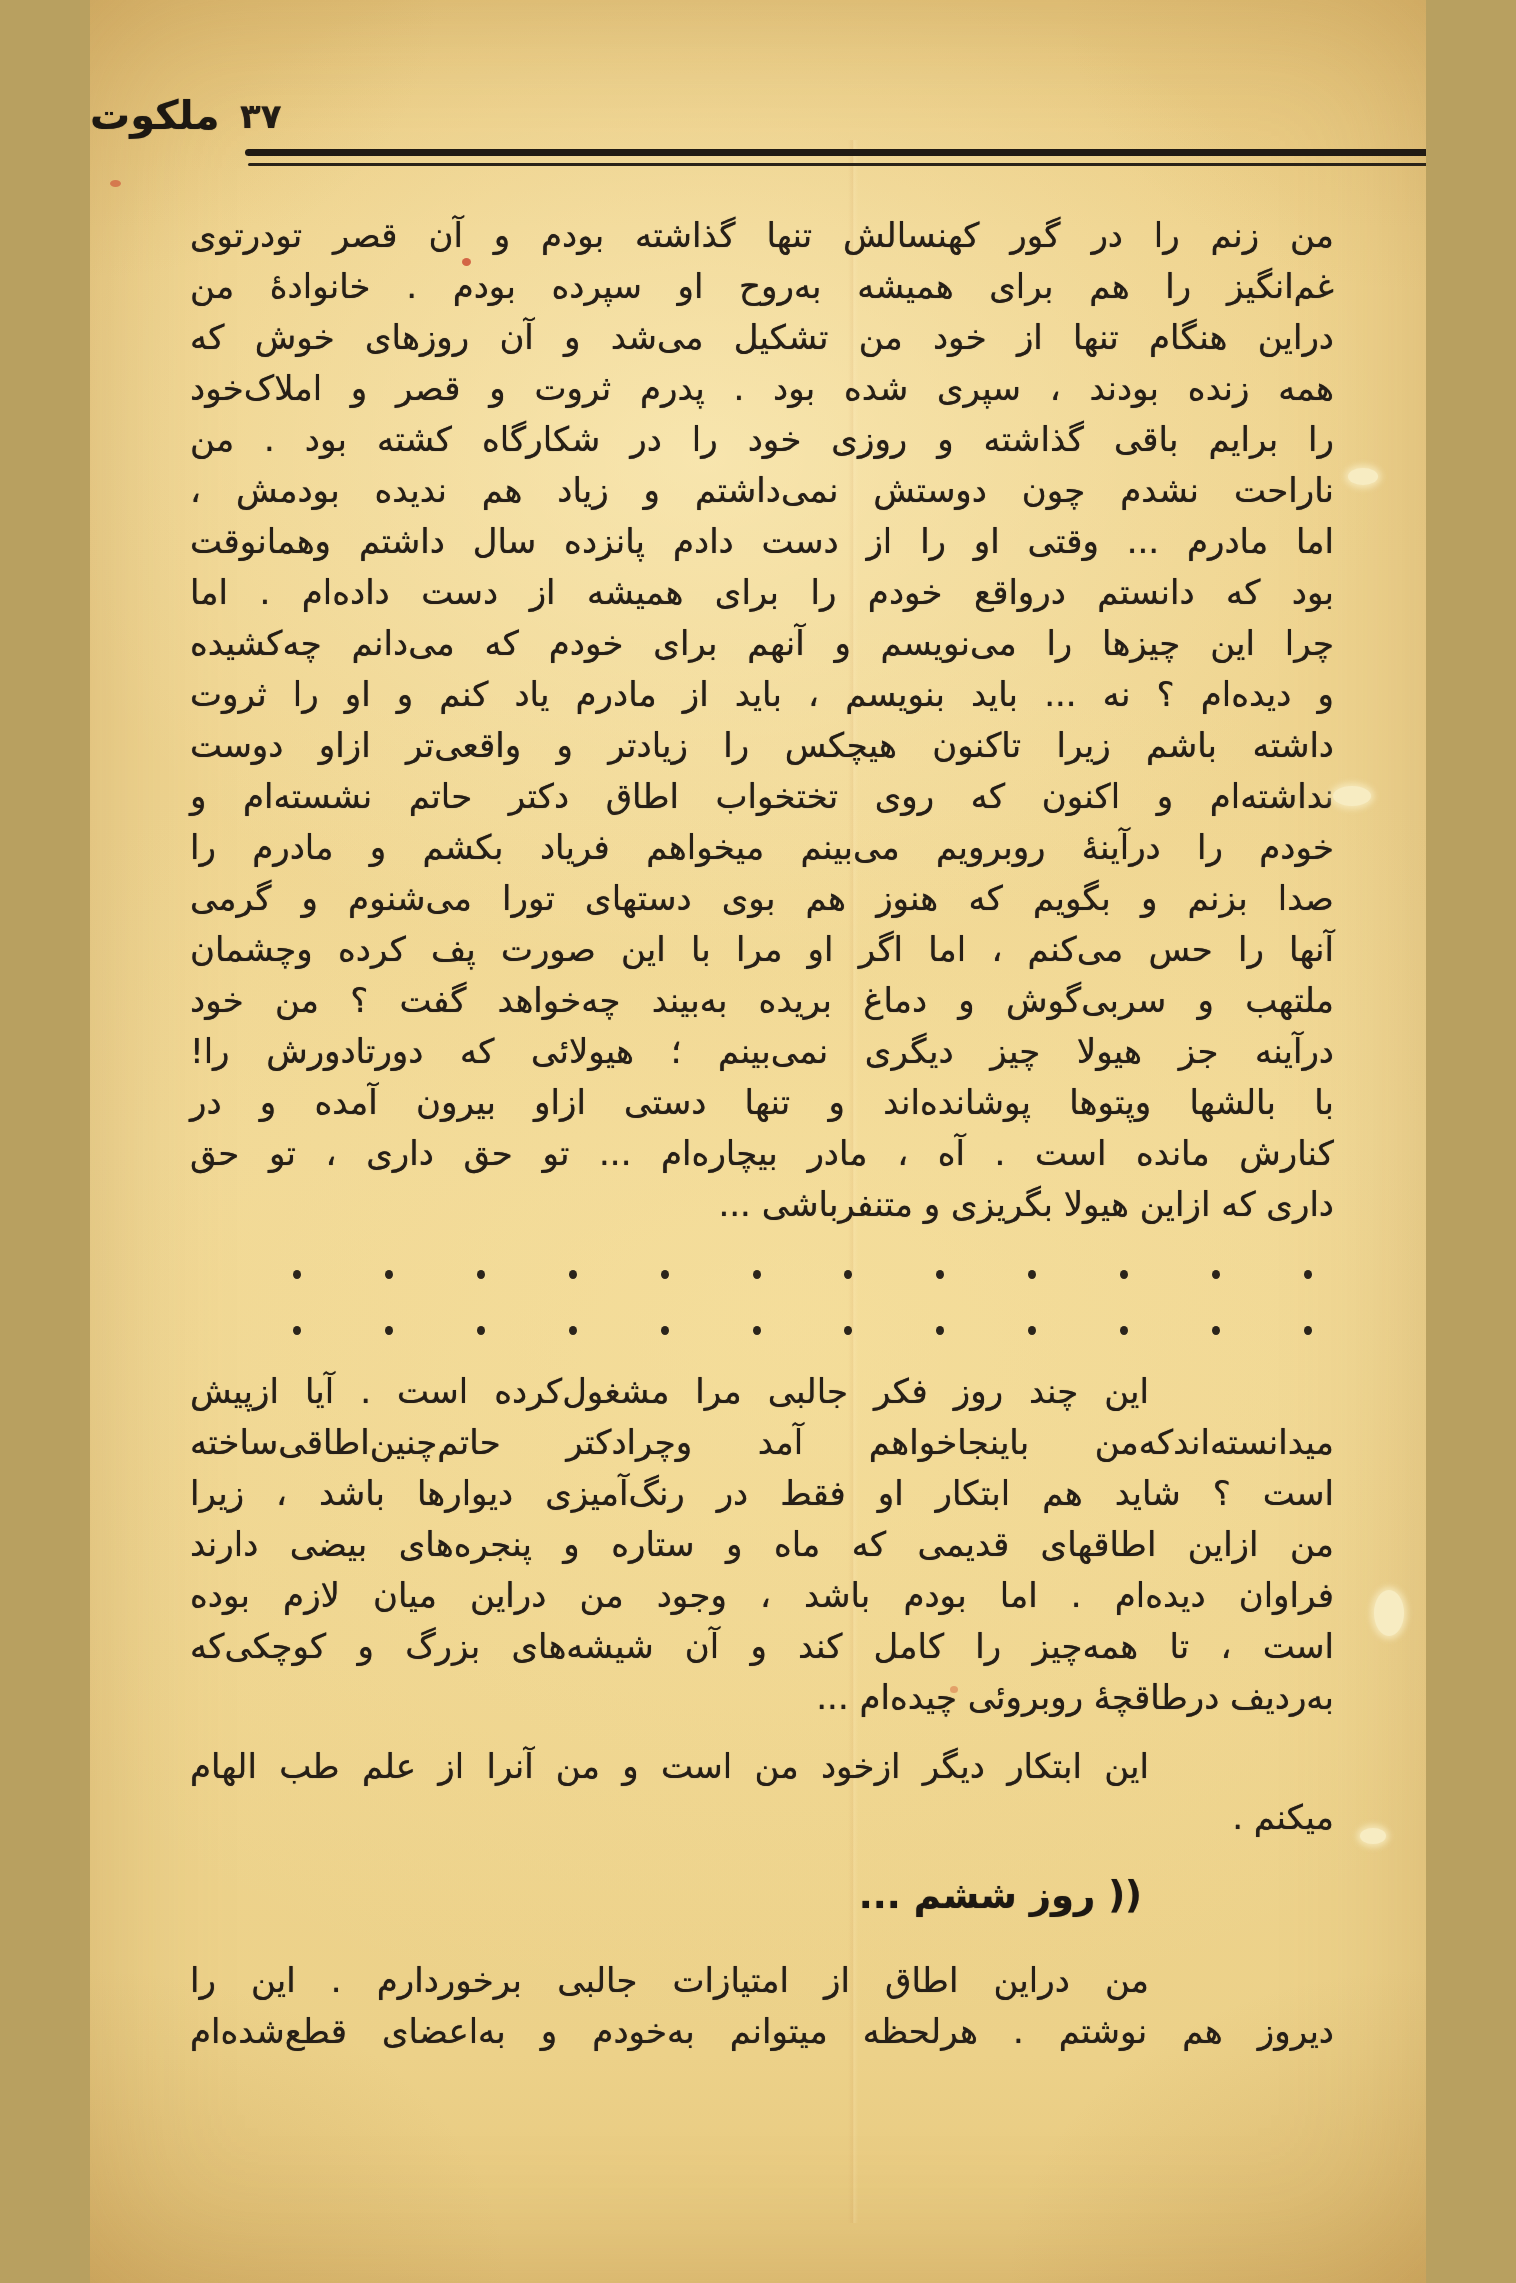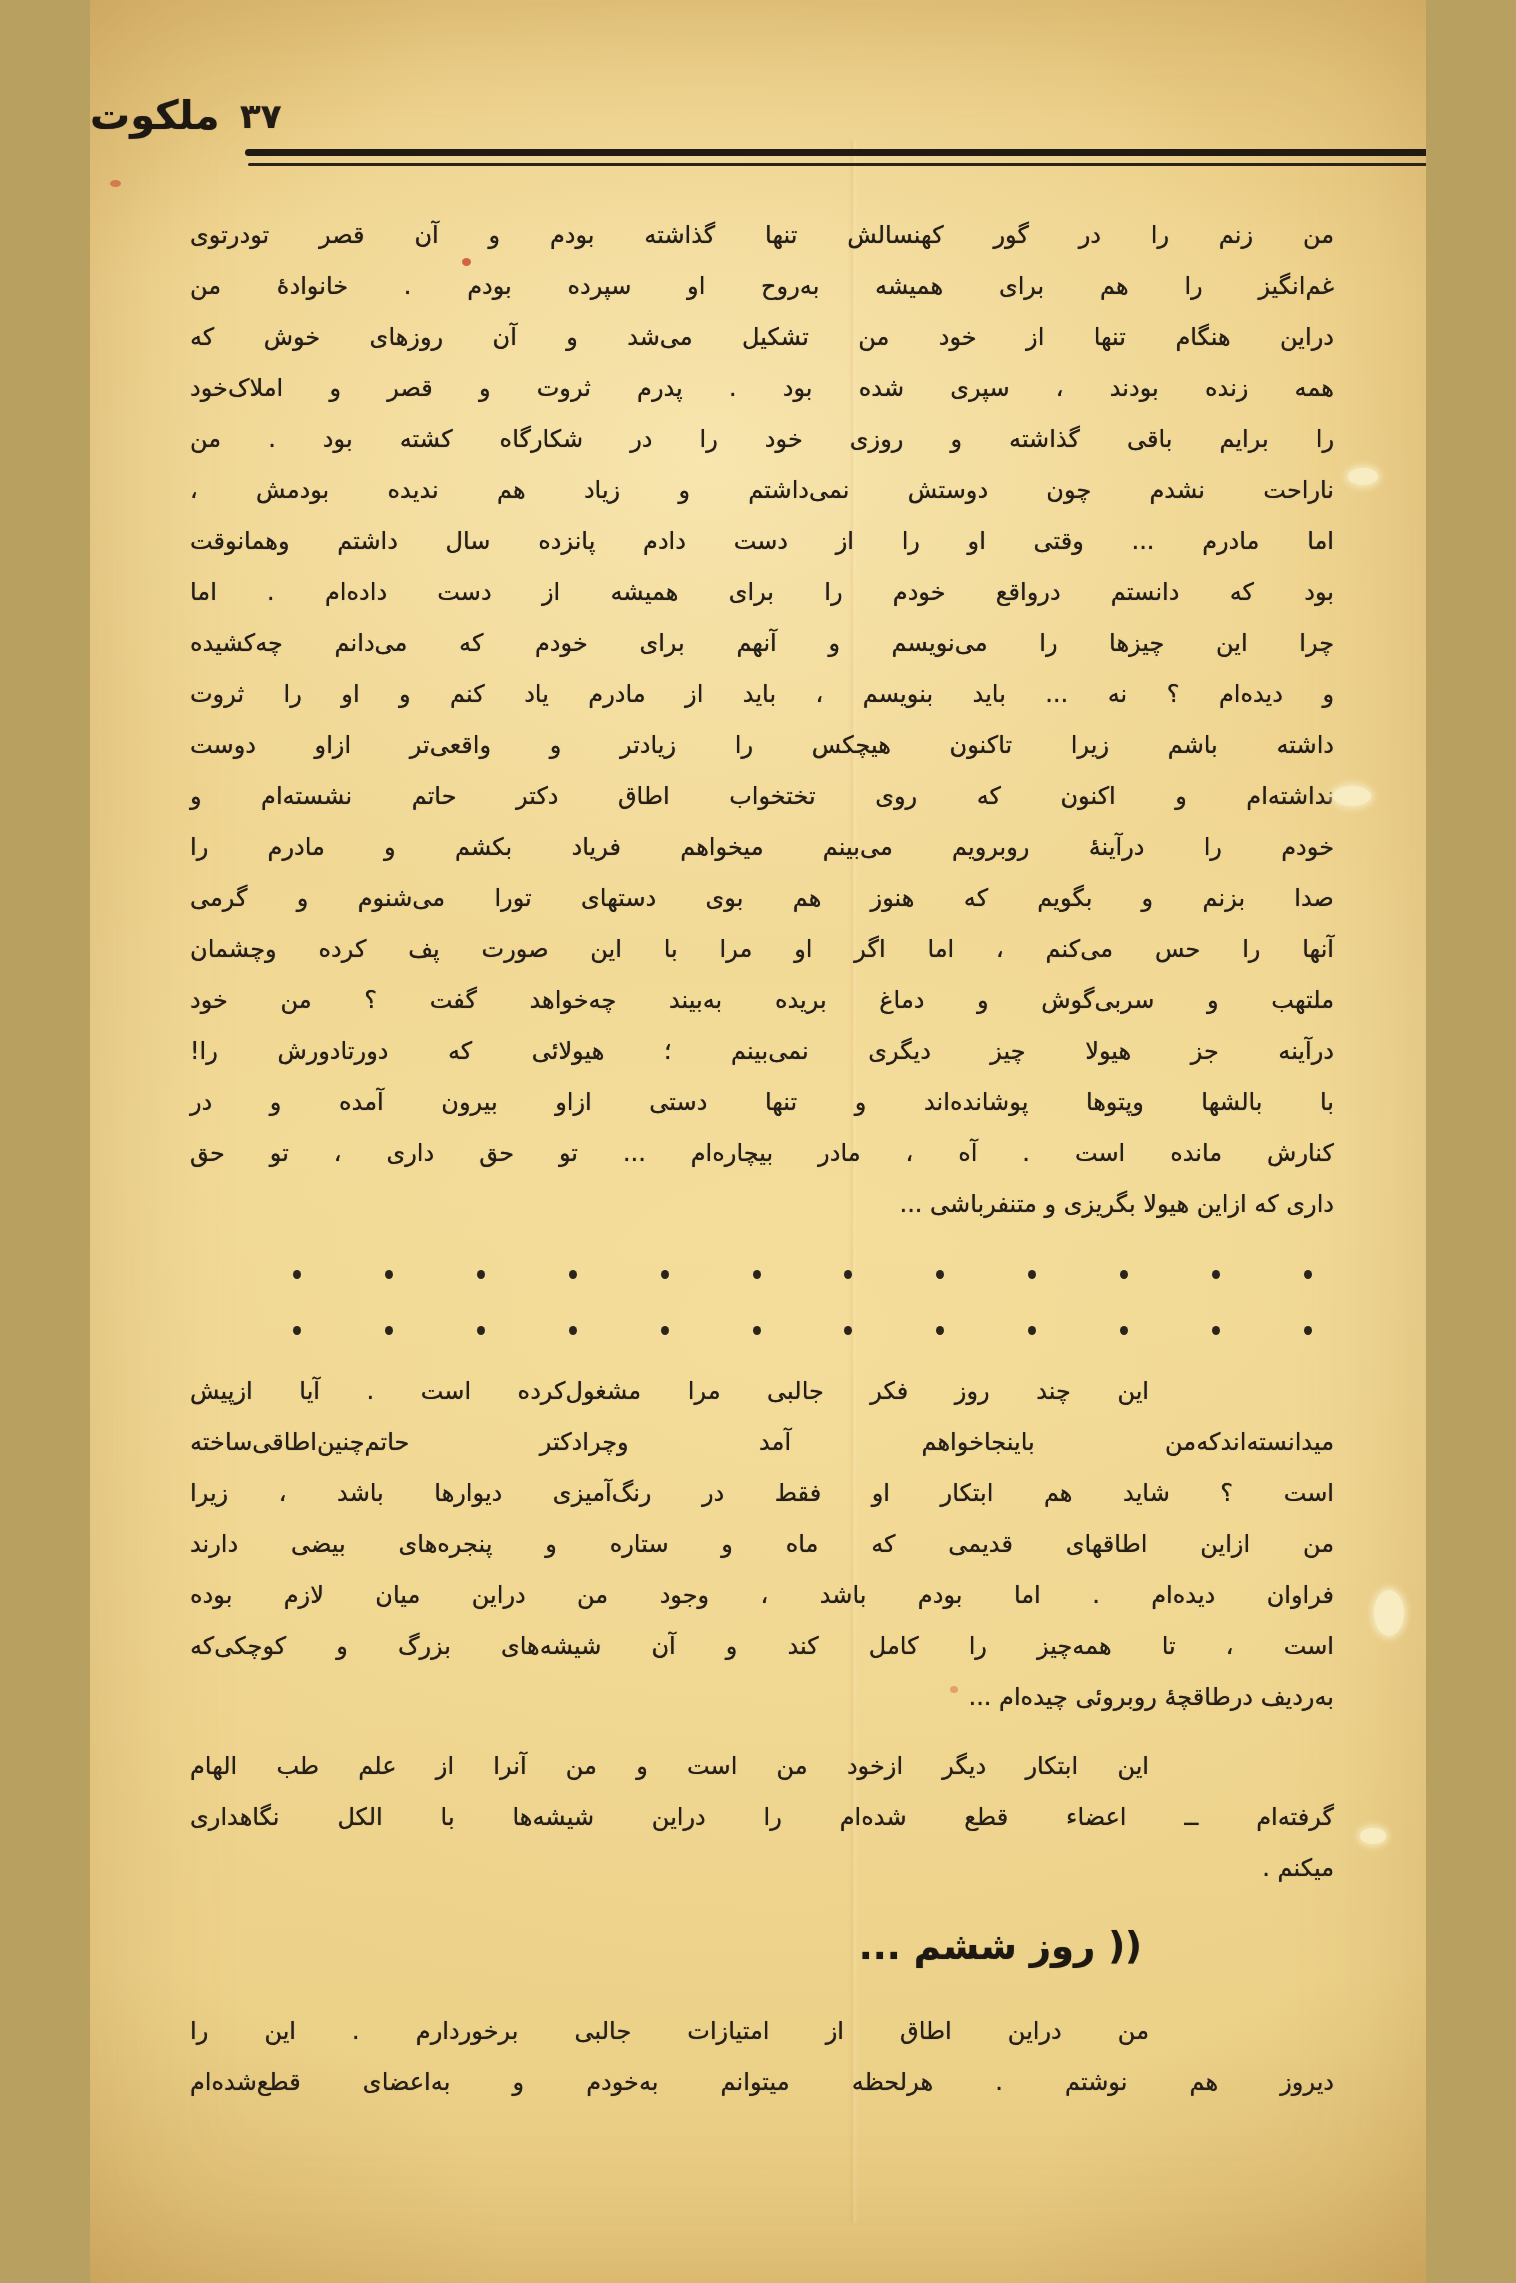--- a/index.html
+++ b/index.html
@@ -42,21 +42,21 @@
   }
   .rule-thin{
     position:absolute;top:163px;left:158px;width:1275px;height:2.5px;
     background:#2a2319;border-radius:2px;
   }
   .body-text{
     position:absolute;top:210px;right:92px;left:100px;
     color:#261f17;
   }
   .line{
-    font-size:24px;line-height:51px;
+    font-size:34px;line-height:51px;
     text-align:justify;
     text-shadow:0 0 0.7px rgba(38,31,23,0.85);
     white-space:normal;
   }
   .line.fill{text-align-last:justify;}
   .line.first{padding-right:185px;}
   .dots-row{
     display:flex;justify-content:space-between;align-items:center;
     height:56px;padding:0 22px 0 103px;
   }
@@ -148,21 +148,20 @@
         <div class="line first fill">این چند روز فکر جالبی مرا مشغول‌کرده است . آیا ازپیش</div>
         <div class="line fill">میدانسته‌اندکه‌من باینجاخواهم آمد  وچرادکتر حاتم‌چنین‌اطاقی‌ساخته</div>
         <div class="line fill">است ؟ شاید هم ابتکار او فقط در رنگ‌آمیزی دیوارها باشد ، زیرا</div>
         <div class="line fill">من ازاین اطاقهای قدیمی که ماه و ستاره و پنجره‌های بیضی دارند</div>
         <div class="line fill">فراوان دیده‌ام . اما بودم باشد ، وجود من دراین میان لازم بوده</div>
         <div class="line fill">است ، تا همه‌چیز را کامل کند و آن شیشه‌های بزرگ و کوچکی‌که</div>
         <div class="line">به‌ردیف درطاقچهٔ روبروئی چیده‌ام ...</div>
       </div>
       <div class="para">
         <div class="line first fill">این ابتکار دیگر ازخود من است و من آنرا از علم طب الهام</div>
-        <div class="line fill">گرفته‌ام ــ اعضاء قطع شده‌ام را دراین شیشه‌ها با الکل نگاهداری</div>
         <div class="line">میکنم .</div>
       </div>
       <div class="section-heading">(( روز ششم ...</div>
       <div class="para">
         <div class="line first fill">من دراین اطاق از امتیازات جالبی برخوردارم . این را</div>
         <div class="line fill">دیروز هم نوشتم . هرلحظه میتوانم به‌خودم و به‌اعضای قطع‌شده‌ام</div>
       </div>
     </div>
 
   <div class="chip chip1"></div>

